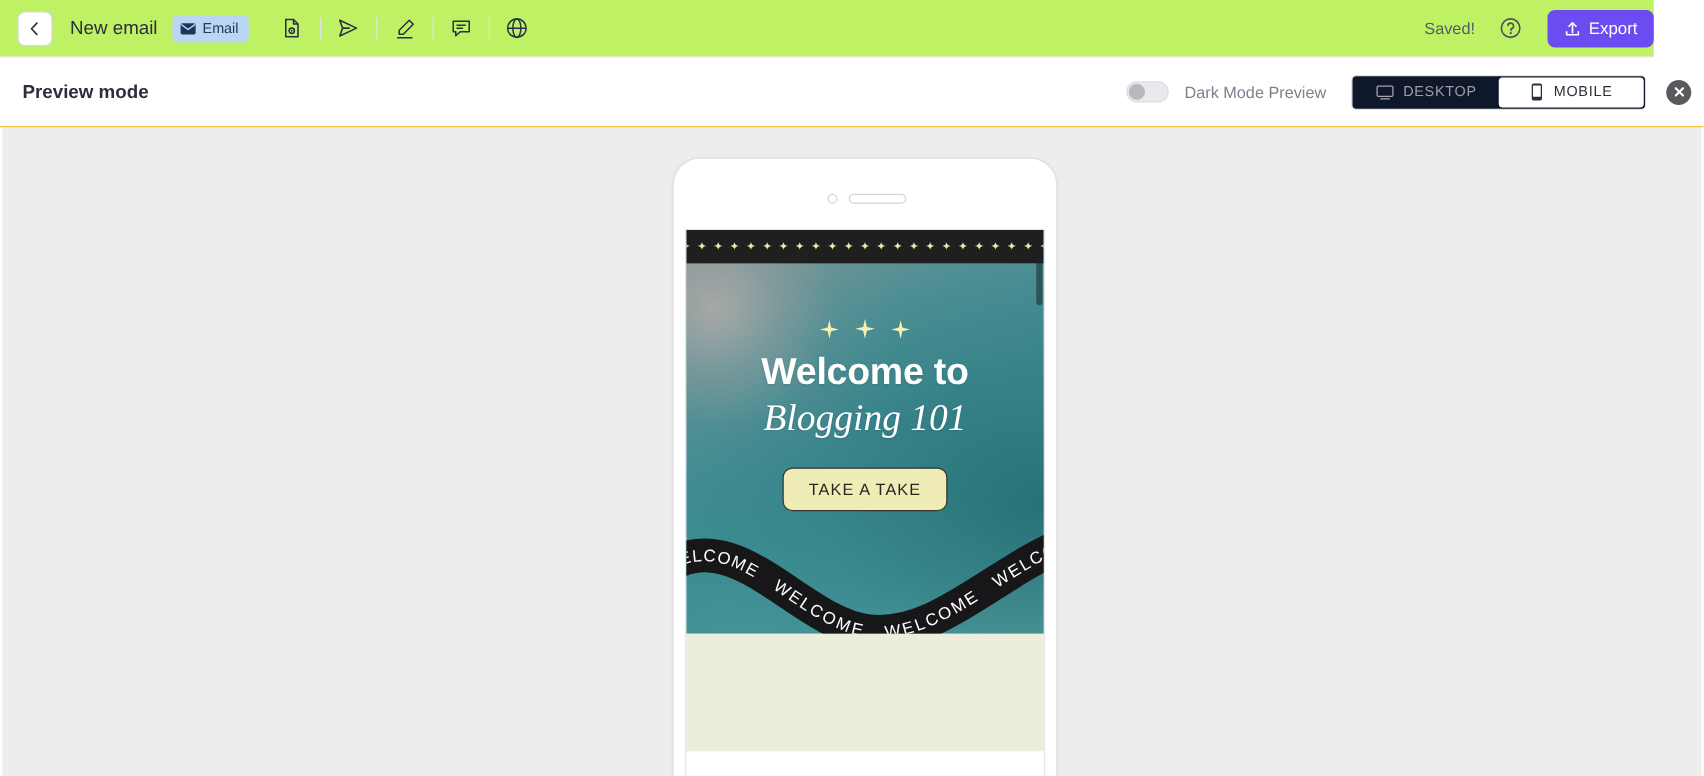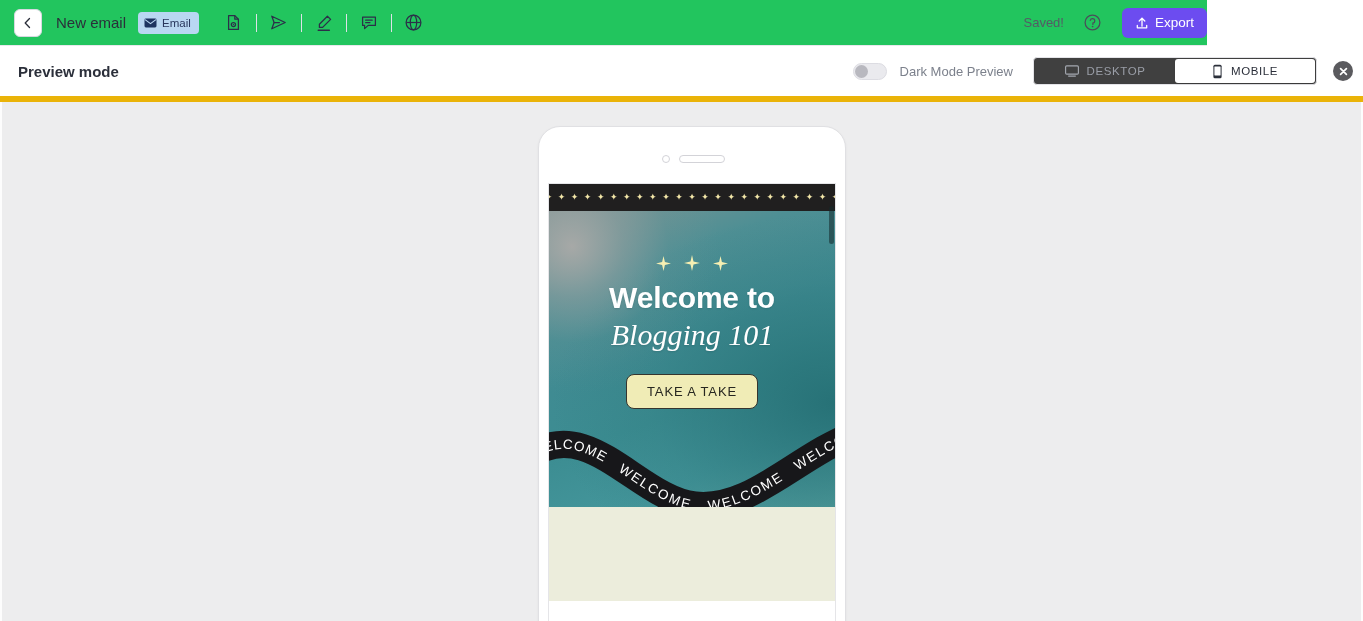--- a/index.html
+++ b/index.html
@@ -7,22 +7,22 @@
     width: 1363px; height: 621px;
     overflow: hidden;
     font-family: "Liberation Sans", sans-serif;
     background: #ffffff;
   }
   body { position: relative; }
 
   
   .topbar {
     position: absolute; top: 0; left: 0;
-    width: 1207px; height: 46px;
-    background: #22c55e;
+    width: 1323px; height: 46px;
+    background: #bef264;
     border-bottom: 1px solid #e8e8ec;
     display: flex; align-items: center;
   }
   .back-btn {
     width: 28px; height: 28px; margin-left: 14px;
     border: 1px solid #d7d9e0; border-radius: 6px;
     background: #fff;
     display: flex; align-items: center; justify-content: center;
     cursor: pointer;
   }
@@ -66,21 +66,21 @@
     display: flex; align-items: center; gap: 6px;
     cursor: pointer;
   }
   .export-btn .lbl { font-size: 13.5px; color: #fff; }
 
   
   .previewbar {
     position: absolute; top: 46px; left: 0;
     width: 1363px; height: 56px;
     background: #ffffff;
-    border-bottom: 6px solid #eab308;
+    border-bottom: 1px solid #eab308;
     display: flex; align-items: center;
   }
   .preview-title {
     margin-left: 18px;
     font-size: 15px; font-weight: bold; color: #2b2f3a;
   }
   .previewbar-right {
     margin-left: auto; display: flex; align-items: center; padding-right: 10px;
   }
   .toggle {
@@ -92,22 +92,22 @@
     position: absolute; top: 1px; left: 1px;
     width: 13px; height: 13px; border-radius: 50%;
     background: #b8b8bf;
   }
   .dark-label {
     margin-left: 13px; font-size: 13px; color: #7c818c;
   }
   .segmented {
     margin-left: 20px;
     display: flex; align-items: center;
-    height: 28px; width: 284px;
-    background: #404040; border: 1px solid #e4e4e8;
+    height: 28px; width: 236px;
+    background: #0f172a; border: 1px solid #e4e4e8;
     border-radius: 4px; padding: 1px;
   }
   .seg {
     flex: 1; height: 100%;
     display: flex; align-items: center; justify-content: center; gap: 8px;
     font-size: 11.5px; letter-spacing: 0.6px;
     color: #9a9ea7; cursor: pointer; border-radius: 3px;
   }
   .seg.active {
     background: #ffffff; color: #2b2f3a;

